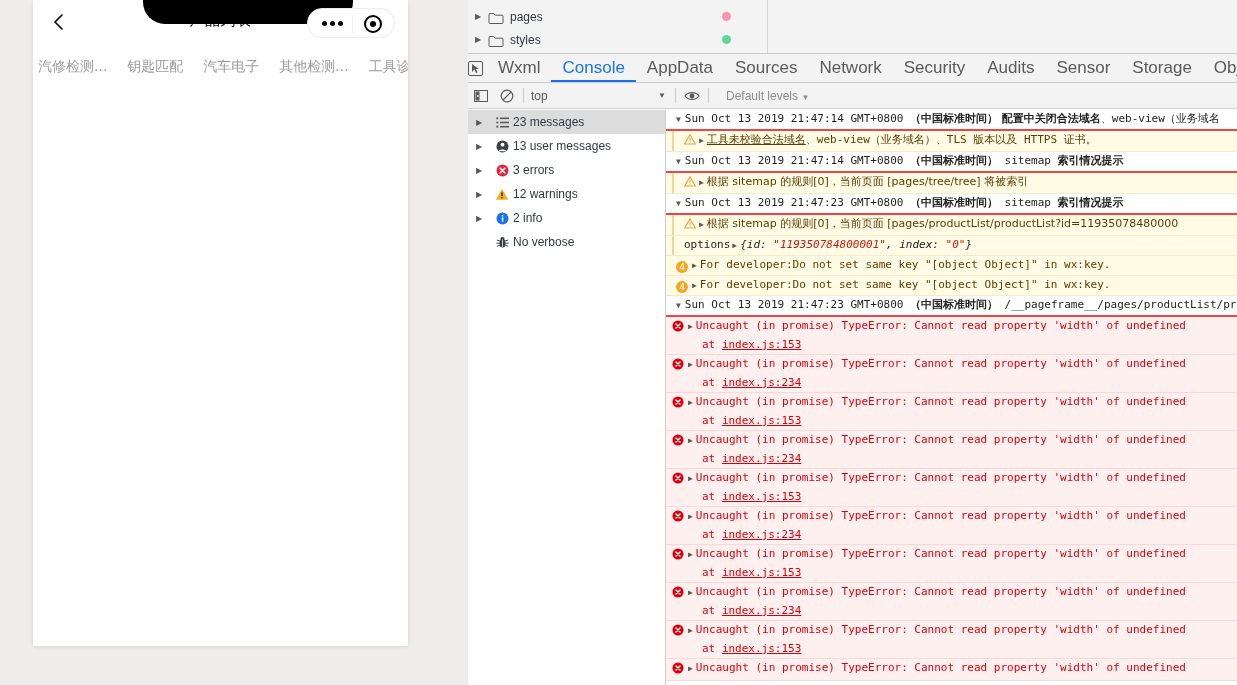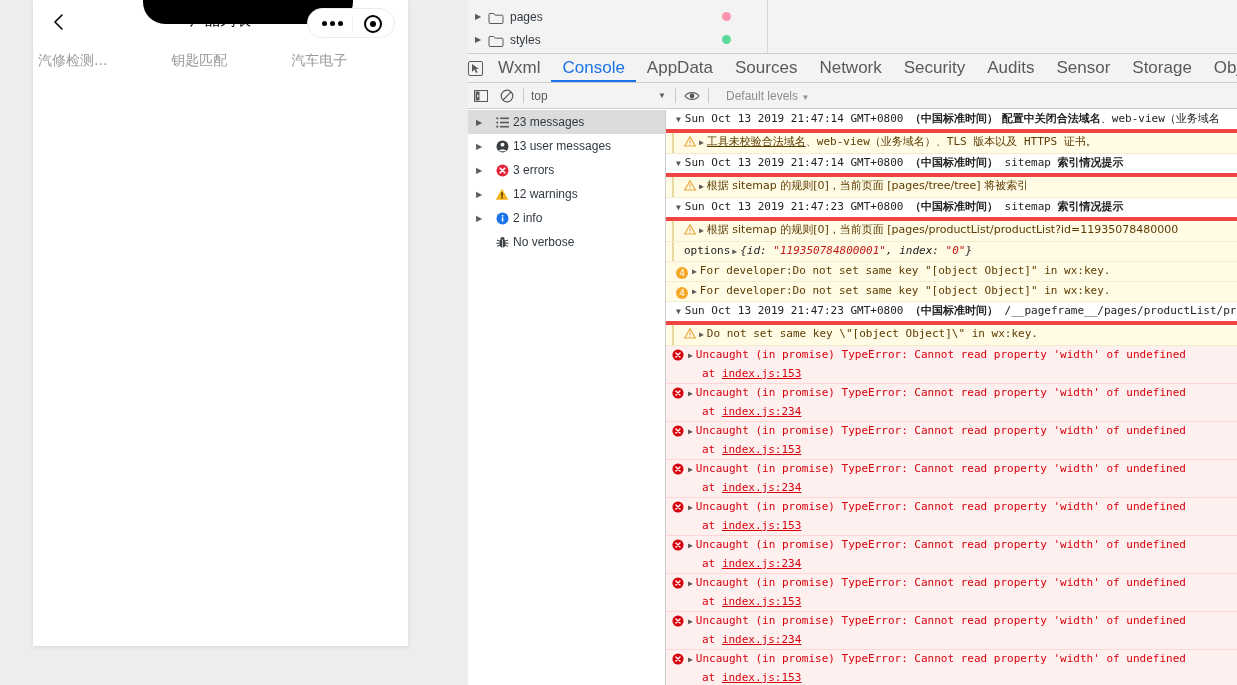--- a/index.html
+++ b/index.html
@@ -70,25 +70,24 @@
     position: absolute; right: 12px; top: 6px;
     width: 18px; height: 18px;
     border: 2px solid #000; border-radius: 50%;
   }
   .capsule .target::after {
     content: ""; position: absolute;
     left: 4px; top: 4px; width: 6px; height: 6px;
     border-radius: 50%; background: #000;
   }
   .cat-tabs {
-    position: absolute; left: 0; top: 44px;
+    position: absolute; left: 0; top: 50px;
     width: 375px; height: 34px;
     display: flex; align-items: center;
     overflow: hidden;
-    gap: 44px;
   }
   .cat-tab {
     flex: 0 0 auto;
     font-size: 14px; color: #9b9b9b;
     padding: 0 10px; white-space: nowrap;
     font-family: "DejaVu Sans", sans-serif;
   }
   .cat-tab:first-child { padding-left: 5px; }
   .phone-body {
     position: absolute; left: 0; top: 85px;
@@ -220,21 +219,21 @@
     position: absolute; left: 198px; top: 110px;
     width: 571px; height: 575px;
     background: #ffffff;
     overflow: hidden;
     font-family: "DejaVu Sans Mono", monospace;
     font-size: 11px;
   }
   .log-row {
     position: relative;
     min-height: 17px;
-    border-bottom: 4px solid #ef4444;
+    border-bottom: 2px solid #ef4444;
     padding: 1px 0 1px 0;
     white-space: nowrap;
     overflow: hidden;
   }
   
   .log-row.group {
     background: #ffffff;
     padding-left: 10px;
     color: #222;
     line-height: 16px;
@@ -546,30 +545,20 @@
       </div>
 
       <div class="log-row warn">
         <span class="badge4">4</span><span class="tri-r">▶</span><span>For developer:Do not set same key "[object Object]" in wx:key.</span>
       </div>
 
       <div class="log-row group">
         <span class="tri">▼</span><span>Sun Oct 13 2019 21:47:23 GMT+0800 </span><span class="cn">（中国标准时间）</span><span> /__pageframe__/pages/productList/pr</span>
       </div>
 
-      <div class="log-row warn nested">
-        <span class="bar"></span>
-        <span class="w-ico">
-          <svg width="12" height="11" viewBox="0 0 14 13">
-            <path d="M7 0.8 L13.3 11.8 L0.7 11.8 Z" fill="none" stroke="#e8a33d" stroke-width="1.3"></path>
-            <rect x="6.4" y="4.6" width="1.2" height="3.6" fill="#e8a33d"></rect>
-            <rect x="6.4" y="9" width="1.2" height="1.2" fill="#e8a33d"></rect>
-          </svg>
-        </span><span class="tri-r">▶</span><span>Do not set same key \"[object Object]\" in wx:key.</span>
-      </div>
 
       <div class="log-row err">
         <span class="e-ico">
           <svg width="12" height="12" viewBox="0 0 13 13">
             <circle cx="6.5" cy="6.5" r="6" fill="#d8000c"></circle>
             <path d="M4.3 4.3 L8.7 8.7 M8.7 4.3 L4.3 8.7" stroke="#fff" stroke-width="1.5" stroke-linecap="round"></path>
           </svg>
         </span><span class="tri-r">▶</span><span>Uncaught (in promise) TypeError: Cannot read property 'width' of undefined</span>
         <div class="errline"><span>at </span><a href="#">index.js:153</a></div>
       </div>

